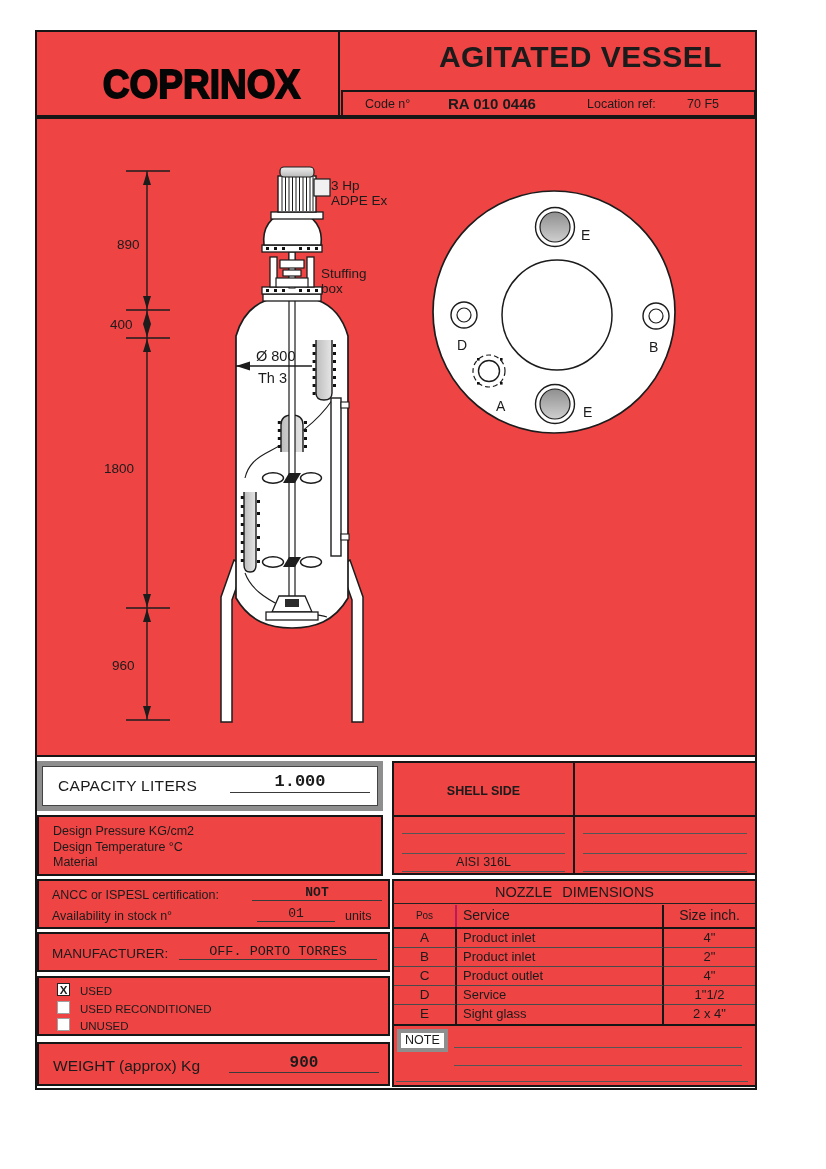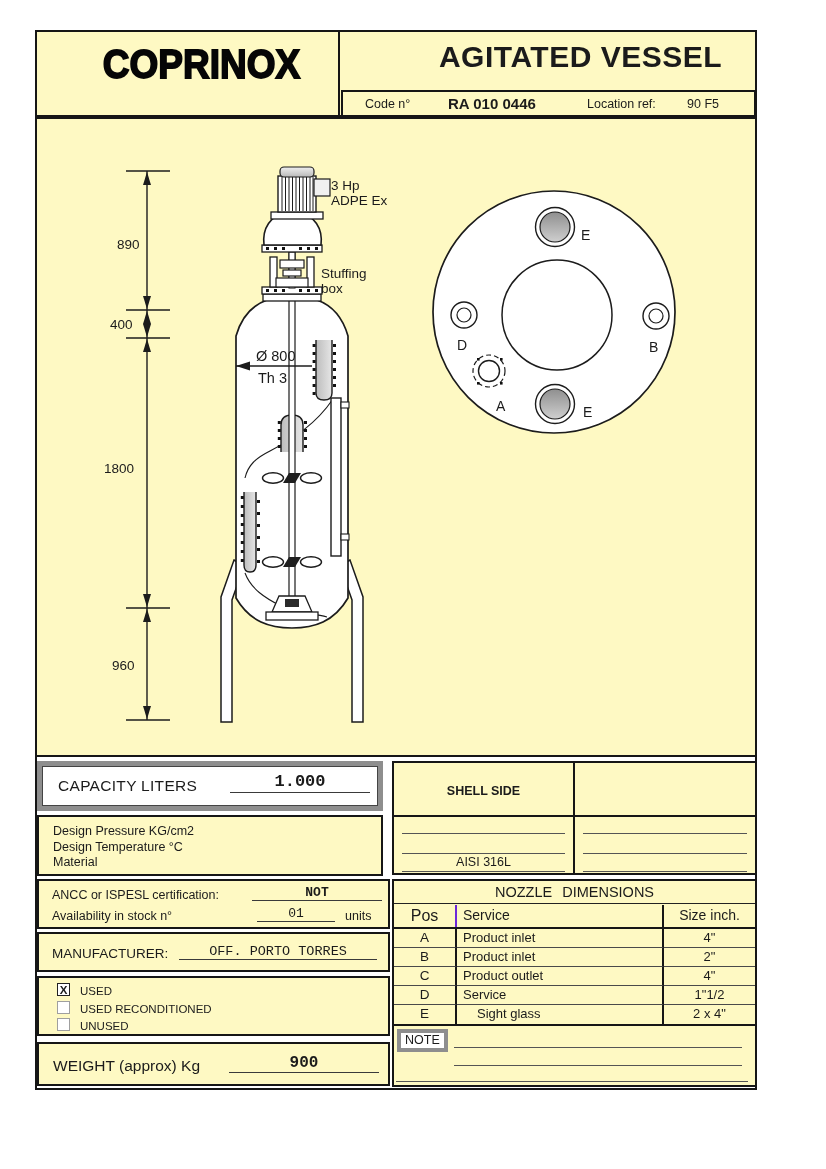--- a/index.html
+++ b/index.html
@@ -1,19 +1,19 @@
 <!DOCTYPE html>
 <html><head>
 <meta charset="utf-8">
 <style>
   html,body{margin:0;padding:0;background:#fff;}
   #page{position:relative;width:826px;height:1169px;background:#ffffff;overflow:hidden;
         font-family:"Liberation Sans","DejaVu Sans",sans-serif;color:#1b1b1b;}
   .abs{position:absolute;}
-  .box{position:absolute;border:2px solid #161616;background:#fef9c3;box-sizing:border-box;}
+  .box{position:absolute;border:2px solid #161616;background:#ef4444;box-sizing:border-box;}
   .vline{position:absolute;background:#161616;}
   .fillline{border-bottom:1.4px solid #3a3a3a;text-align:center;position:absolute;font-family:Liberation Mono, monospace;}
   .logo{font-weight:800;font-size:37px;letter-spacing:0px;color:#060606;
         transform:scaleY(1.12);-webkit-text-stroke:1.6px #060606;white-space:nowrap;}
   .title{font-weight:700;font-size:30px;letter-spacing:.5px;white-space:nowrap;padding-left:32px;}
   .codetxt{font-size:12.5px;} .codeval{font-size:15px;font-weight:700;}
   .cell-hdr{font-weight:700;font-size:12.5px;text-align:center;}
   .cb{position:absolute;width:13px;height:13px;background:#fff;box-sizing:border-box;
       text-align:center;font-weight:700;font-size:11.5px;line-height:12px;}
   .cb.dark{border:1.6px solid #222;} .cb.light{border:1px solid #9f9f9f;}
@@ -21,29 +21,29 @@
   svg{position:absolute;}
   svg text{font-family:"Liberation Sans","DejaVu Sans",sans-serif;fill:#1b1b1b;}
 </style>
 </head>
 <body>
 
 <div id="page">
 
   <div class="box" style="left:35px;top:30px;width:722px;height:87px;"></div>
   <div class="vline" style="left:338px;top:30px;width:2px;height:87px;"></div>
-  <div class="abs" style="left:37px;top:36px;width:329px;height:58px;display:flex;align-items:center;justify-content:center;">
+  <div class="abs" style="left:37px;top:56px;width:329px;height:58px;display:flex;align-items:center;justify-content:center;">
     <span class="logo">COPRINOX</span>
   </div>
   <div class="abs title" style="left:340px;top:40px;width:417px;text-align:center;">AGITATED VESSEL</div>
   <div class="box" style="left:341px;top:90px;width:415px;height:27px;">
     <span class="abs codetxt" style="left:22px;top:5px;">Code  n°</span>
     <span class="abs codeval" style="left:105px;top:3px;">RA 010 0446</span>
     <span class="abs codetxt" style="left:244px;top:5px;">Location ref:</span>
-    <span class="abs codetxt" style="left:344px;top:5px;">90 F5</span>
+    <span class="abs codetxt" style="left:344px;top:5px;">70 F5</span>
   </div>
 
   <div class="box" style="left:35px;top:117px;width:722px;height:640px;"></div>
   <svg style="left:35px;top:117px;" width="722" height="640" viewBox="35 117 722 640">
     <defs>
       <linearGradient id="gMetal" x1="0" y1="0" x2="0" y2="1">
         <stop offset="0" stop-color="#efefef"></stop>
           <stop offset="1" stop-color="#b9b9b9"></stop>
       </linearGradient>
       <linearGradient id="gShade" x1="0" y1="0" x2="1" y2="0">
@@ -289,21 +289,21 @@
   </div>
 
   <div class="box" style="left:37px;top:1042px;width:353px;height:44px;">
     <span class="abs" style="left:14px;top:13px;font-size:15.5px;">WEIGHT (approx) Kg</span>
     <span class="fillline" style="left:190px;top:10px;width:150px;font-size:16px;font-weight:700;">900</span>
   </div>
 
   <div class="box" style="left:392px;top:879px;width:365px;height:208px;">
     <div class="abs" style="left:0;top:0;width:361px;height:22px;border-bottom:1.5px solid #222;text-align:center;font-size:14.5px;line-height:22px;word-spacing:6px;">NOZZLE  DIMENSIONS</div>
     <div class="abs" style="left:0;top:23.5px;width:361px;height:22px;border-bottom:2px solid #161616;display:flex;">
-      <div class="ncell" style="width:63px;border-right:2px solid #6d28d9;text-align:center;font-size:16px;line-height:21px;">Pos</div>
+      <div class="ncell" style="width:63px;border-right:2px solid #be185d;text-align:center;font-size:10px;line-height:21px;">Pos</div>
       <div class="ncell" style="width:207px;border-right:2px solid #161616;padding-left:6px;font-size:14px;line-height:21px;">Service</div>
       <div class="ncell" style="flex:1;text-align:center;font-size:14px;line-height:21px;">Size inch.</div>
     </div>
     <div class="abs" style="left:0;top:47.5px;width:361px;border-bottom:2px solid #161616;">
       <div style="display:flex;height:19px;">
         <div class="ncell" style="width:63px;border-right:2px solid #161616;border-bottom:1px solid #4a4a4a;text-align:center;font-size:13.5px;line-height:18px;">A</div>
         <div class="ncell" style="width:207px;border-right:2px solid #161616;border-bottom:1px solid #4a4a4a;padding-left:6px;font-size:13px;line-height:18px;">Product inlet</div>
         <div class="ncell" style="flex:1;border-bottom:1px solid #4a4a4a;text-align:center;font-size:13px;line-height:18px;">4"</div>
       </div>
       <div style="display:flex;height:19px;">
@@ -316,21 +316,21 @@
         <div class="ncell" style="width:207px;border-right:2px solid #161616;border-bottom:1px solid #4a4a4a;padding-left:6px;font-size:13px;line-height:18px;">Product outlet</div>
         <div class="ncell" style="flex:1;border-bottom:1px solid #4a4a4a;text-align:center;font-size:13px;line-height:18px;">4"</div>
       </div>
       <div style="display:flex;height:19px;">
         <div class="ncell" style="width:63px;border-right:2px solid #161616;border-bottom:1px solid #4a4a4a;text-align:center;font-size:13.5px;line-height:18px;">D</div>
         <div class="ncell" style="width:207px;border-right:2px solid #161616;border-bottom:1px solid #4a4a4a;padding-left:6px;font-size:13px;line-height:18px;">Service</div>
         <div class="ncell" style="flex:1;border-bottom:1px solid #4a4a4a;text-align:center;font-size:13px;line-height:18px;">1"1/2</div>
       </div>
       <div style="display:flex;height:19px;">
         <div class="ncell" style="width:63px;border-right:2px solid #161616;text-align:center;font-size:13.5px;line-height:18px;">E</div>
-        <div class="ncell" style="width:207px;border-right:2px solid #161616;padding-left:20px;font-size:13px;line-height:18px;">Sight glass</div>
+        <div class="ncell" style="width:207px;border-right:2px solid #161616;padding-left:6px;font-size:13px;line-height:18px;">Sight glass</div>
         <div class="ncell" style="flex:1;text-align:center;font-size:13px;line-height:18px;">2 x 4"</div>
       </div>
     </div>
 
     <div class="abs" style="left:3px;top:148px;border:4px solid #8e8e8e;background:#fff;padding:0 4px;font-size:12.5px;font-weight:400;line-height:15px;">
       <span>NOTE</span>
     </div>
     <div class="abs" style="left:60px;top:166px;width:288px;border-top:1px solid #555;"></div>
     <div class="abs" style="left:60px;top:184px;width:288px;border-top:1px solid #555;"></div>
     <div class="abs" style="left:2px;top:200px;width:352px;border-top:1px solid #555;"></div>

